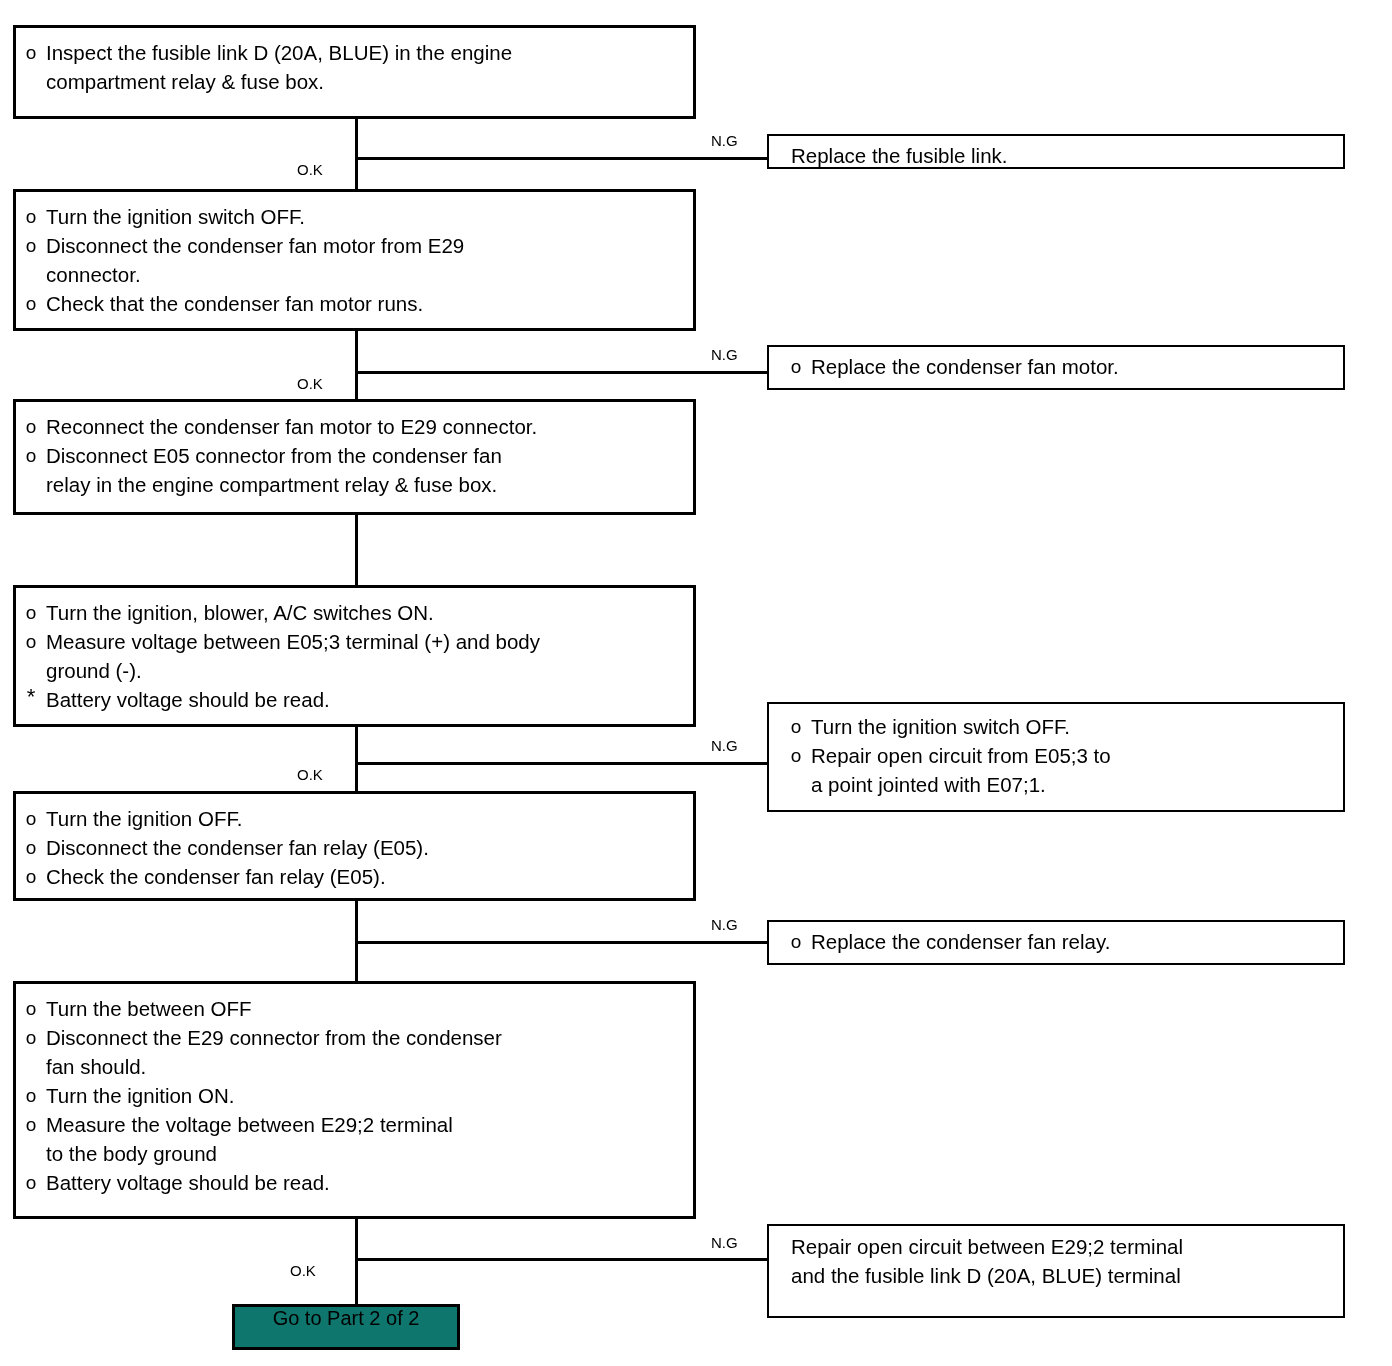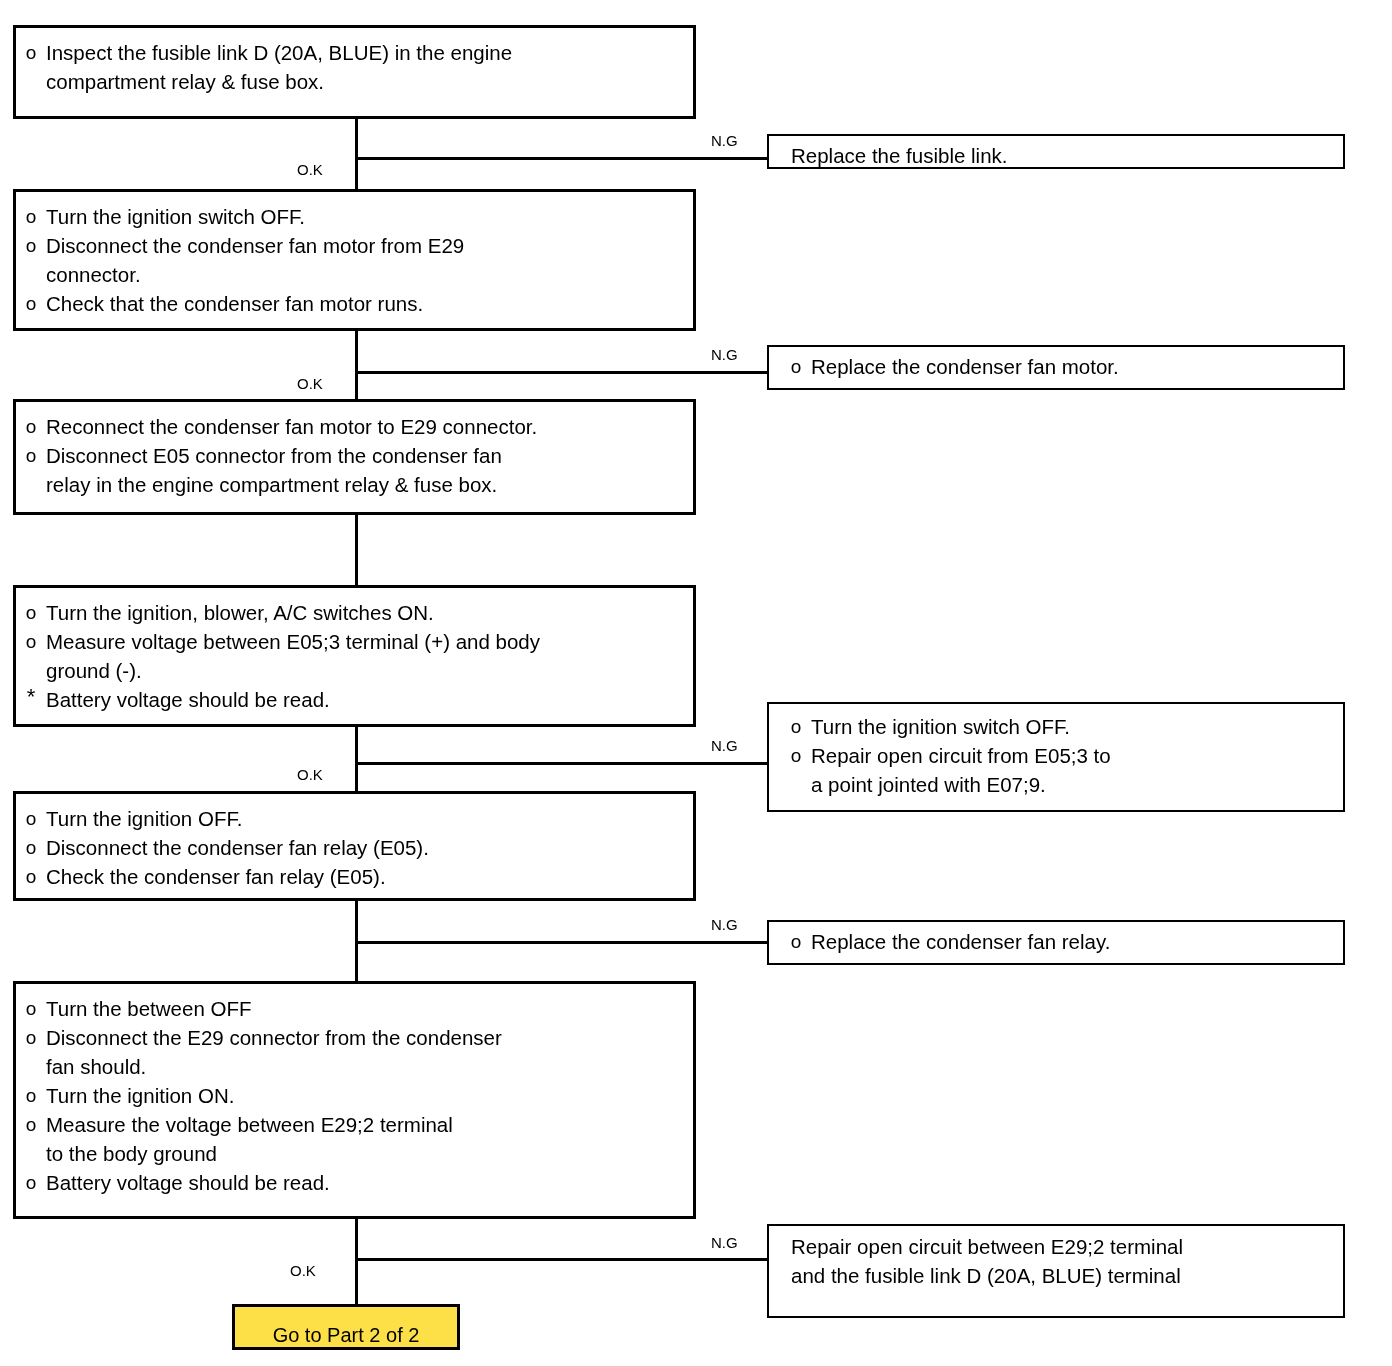--- a/index.html
+++ b/index.html
@@ -46,23 +46,23 @@
   .lbl{
     position:absolute;
     font-size:15px;
     line-height:21px;
     white-space:nowrap;
   }
   .goto{
     position:absolute;
     box-sizing:border-box;
     border:3px solid #000;
-    background:#fde047;
+    background:#0f766e;
     display:flex;
-    align-items:flex-end;
+    align-items:flex-start;
     justify-content:center;
     font-size:20px;
   }
 </style>
 </head>
 <body>
 
 <div id="canvas">
 
   <div class="box" style="left:13px; top:25px; width:683px; height:94px;">
@@ -164,21 +164,21 @@
     <div class="line-item" style="padding-left:12px;">
       <span class="bullet">o</span>
       <span class="ltext">Turn the ignition switch OFF.</span>
     </div>
     <div class="line-item" style="padding-left:12px;">
       <span class="bullet">o</span>
       <span class="ltext">Repair open circuit from E05;3 to</span>
     </div>
     <div class="line-item" style="padding-left:12px;">
       <span class="bullet"></span>
-      <span class="ltext">a point jointed with E07;9.</span>
+      <span class="ltext">a point jointed with E07;1.</span>
     </div>
   </div>
 
   <div class="box" style="left:13px; top:791px; width:683px; height:110px;">
     <div class="line-item">
       <span class="bullet">o</span>
       <span class="ltext">Turn the ignition OFF.</span>
     </div>
     <div class="line-item">
       <span class="bullet">o</span>

